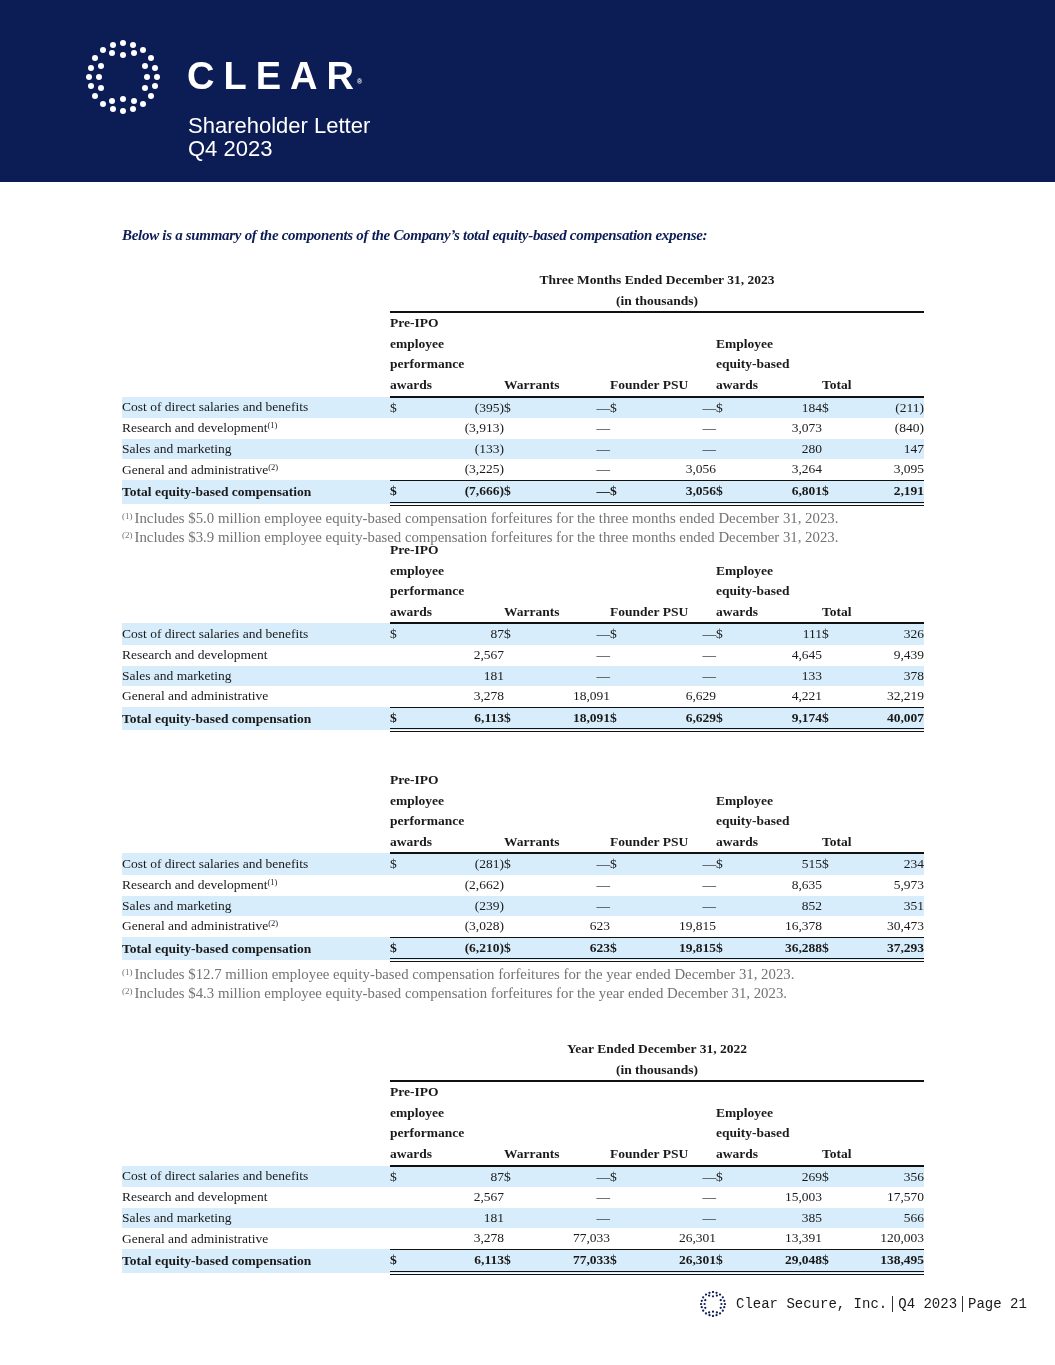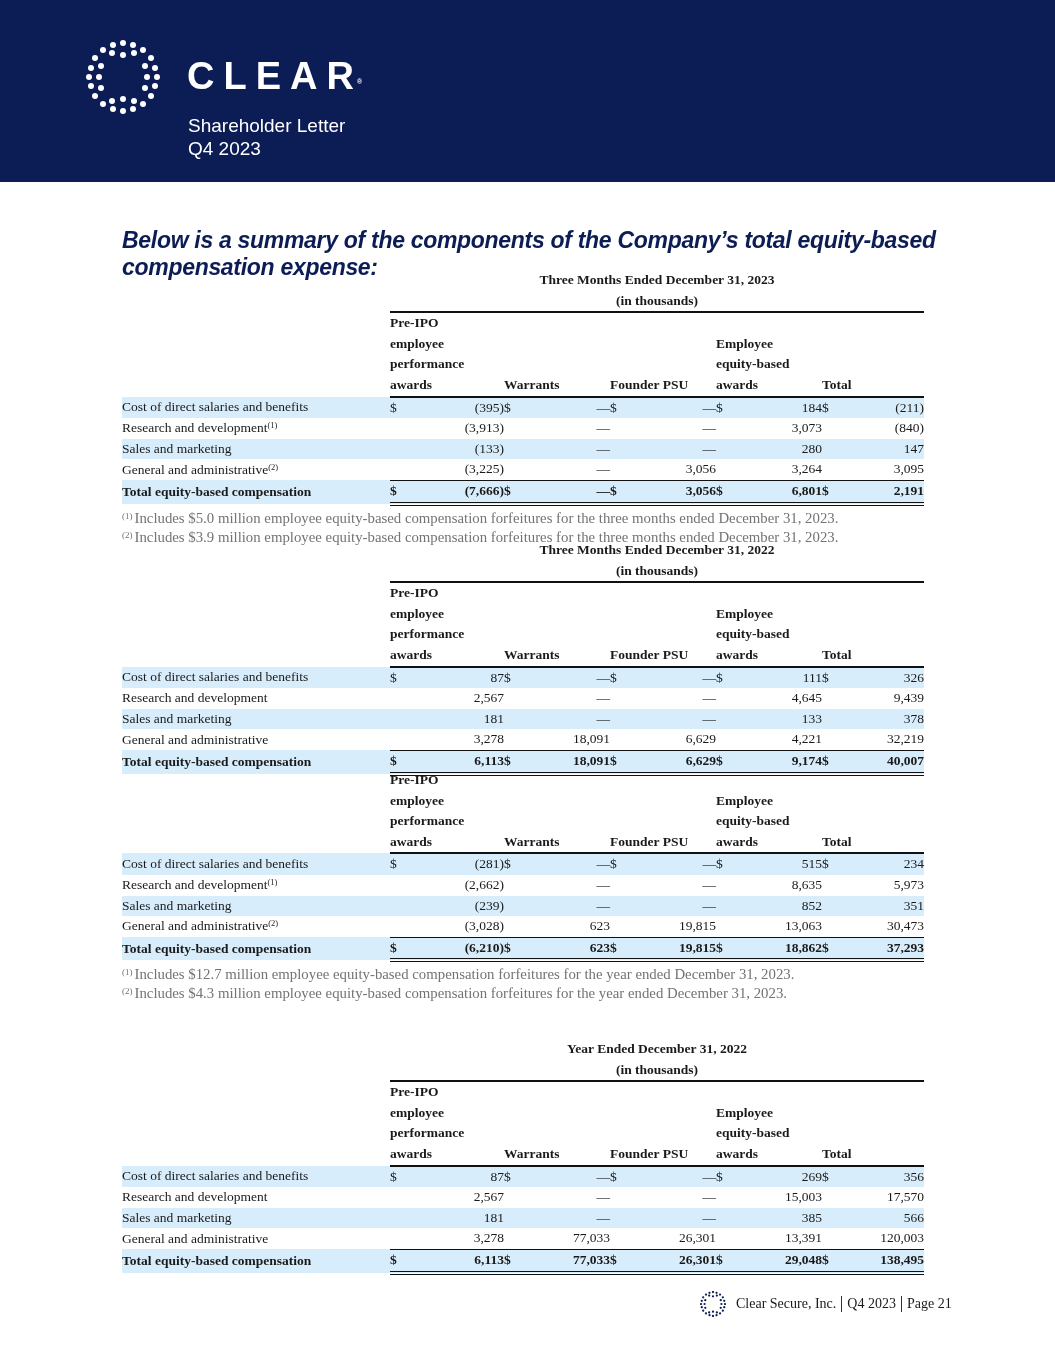--- a/index.html
+++ b/index.html
@@ -21,27 +21,27 @@
   .wordmark {
     position: absolute; left: 187px; top: 52px;
     font-family: "Liberation Sans", sans-serif;
     font-weight: bold; font-size: 38px; letter-spacing: 9px;
     color: #ffffff; line-height: 48px;
   }
   .wordmark sup { font-size: 7px; letter-spacing: 0; vertical-align: top; position: relative; top: 6px; left: -6px; }
   .subtitle {
     position: absolute; left: 188px; top: 114px;
     font-family: "Liberation Sans", sans-serif;
-    font-size: 19px; line-height: 23px; color: #ffffff;
+    font-size: 22px; line-height: 23px; color: #ffffff;
   }
   .intro {
     position: absolute; left: 122px; top: 227px;
-    font-family: Liberation Sans, sans-serif;
+    font-family: Liberation Serif, serif;
     font-style: italic; font-weight: bold;
-    font-size: 23px; color: #0c1c55;
+    font-size: 15px; color: #0c1c55;
     letter-spacing: -0.3px;
   }
   .table-block { position: absolute; left: 122px; width: 802px; }
   table.fin {
     border-collapse: collapse;
     width: 802px;
     font-size: 13.5px;
     table-layout: fixed;
   }
   table.fin td, table.fin th { padding: 0; height: 20.6px; line-height: 20.6px; white-space: nowrap; }
@@ -62,21 +62,21 @@
   td.num.paren { padding-right: 0; margin-top: 20px; }
   sup.fn { font-size: 8.5px; vertical-align: top; position: relative; top: -3px; }
   tr.total td { font-weight: bold; }
   tr.total td.ul { border-top: 1.5px solid #111; border-bottom: 4px double #111; }
   .footnotes {
     font-size: 14.8px; line-height: 19px; margin-top: 3px; color: #737373;
   }
   .footnotes sup { font-size: 9px; vertical-align: top; position: relative; top: -2px; margin-right: 2px; }
   .footer {
     position: absolute; left: 700px; top: 1291px;
-    font-family: Liberation Serif, serif;
+    font-family: Liberation Mono, monospace;
     font-size: 14px; color: #1a1a1a; display: flex; align-items: center;
   }
   .footer .mini-logo { width: 26px; height: 26px; margin-right: 10px; }
   .footer .sep { display: inline-block; width: 1px; height: 16px; background: #333; margin: 0 5px; vertical-align: middle; }
 </style>
 </head>
 <body>
 
 <div class="header">
   <svg class="logo-mark" viewBox="0 0 74 74">
@@ -246,27 +246,20 @@
       <col style="width:14px">
           <col style="width:92px">
       <col style="width:14px">
           <col style="width:92px">
       <col style="width:14px">
           <col style="width:92px">
       <col style="width:14px">
           <col style="width:88px">
     </colgroup>
     <tbody>
-          <tr class="period-head">
-            <th></th>
-            <th class="span" colspan="10">
-              <div>Three Months Ended December 31, 2022</div>
-              <div>(in thousands)</div>
-            </th>
-          </tr>
     <tr class="col-head">
       <th></th>
       <th class="numhead" colspan="2">
               <div>Pre-IPO</div>
               <div>employee</div>
               <div>performance</div>
               <div>awards</div>
             </th>
       <th class="numhead" colspan="2">Warrants</th>
       <th class="numhead" colspan="2">Founder PSU</th>
@@ -419,34 +412,34 @@
           </tr>
           <tr class="">
       <td class="label"><span>General and administrative</span><sup class="fn">(2)</sup></td>
             <td class="dollar"></td>
             <td class="num paren">(3,028)</td>
             <td class="dollar"></td>
             <td class="num ">623</td>
             <td class="dollar"></td>
             <td class="num ">19,815</td>
             <td class="dollar"></td>
-            <td class="num ">13,063</td>
+            <td class="num ">16,378</td>
             <td class="dollar"></td>
             <td class="num ">30,473</td>
           </tr>
           <tr class="total row-alt">
     <td class="label">Total equity-based compensation</td>
             <td class="dollar ul">$</td>
           <td class="num ul paren">(6,210)</td>
             <td class="dollar ul">$</td>
           <td class="num ul ">623</td>
             <td class="dollar ul">$</td>
           <td class="num ul ">19,815</td>
             <td class="dollar ul">$</td>
-          <td class="num ul ">18,862</td>
+          <td class="num ul ">36,288</td>
             <td class="dollar ul">$</td>
           <td class="num ul ">37,293</td>
           </tr>
         </tbody>
       </table>
       <div class="footnotes">
         <div><sup>(1)</sup><span>Includes $12.7 million employee equity-based compensation forfeitures for the year ended December 31, 2023.</span></div>
         <div><sup>(2)</sup><span>Includes $4.3 million employee equity-based compensation forfeitures for the year ended December 31, 2023.</span></div>
       </div>
     </div>

